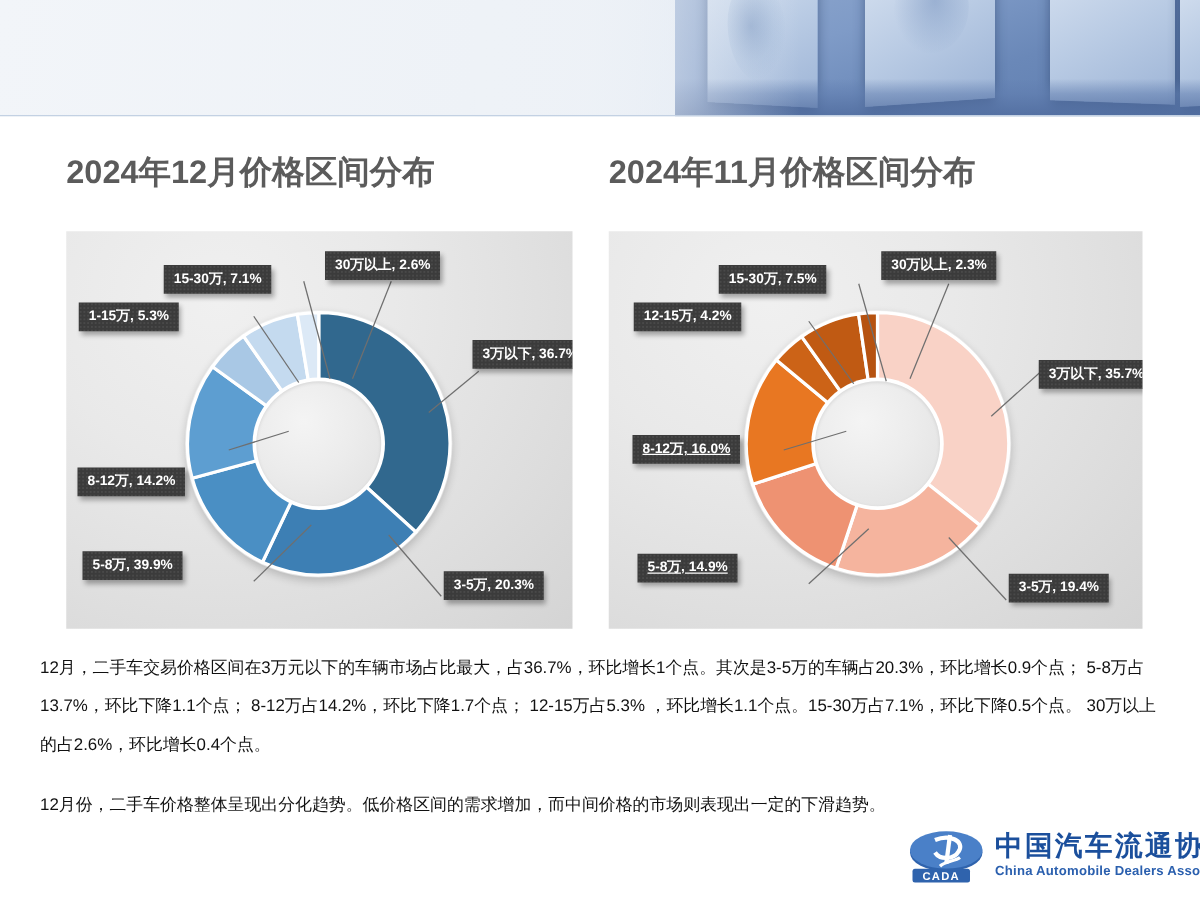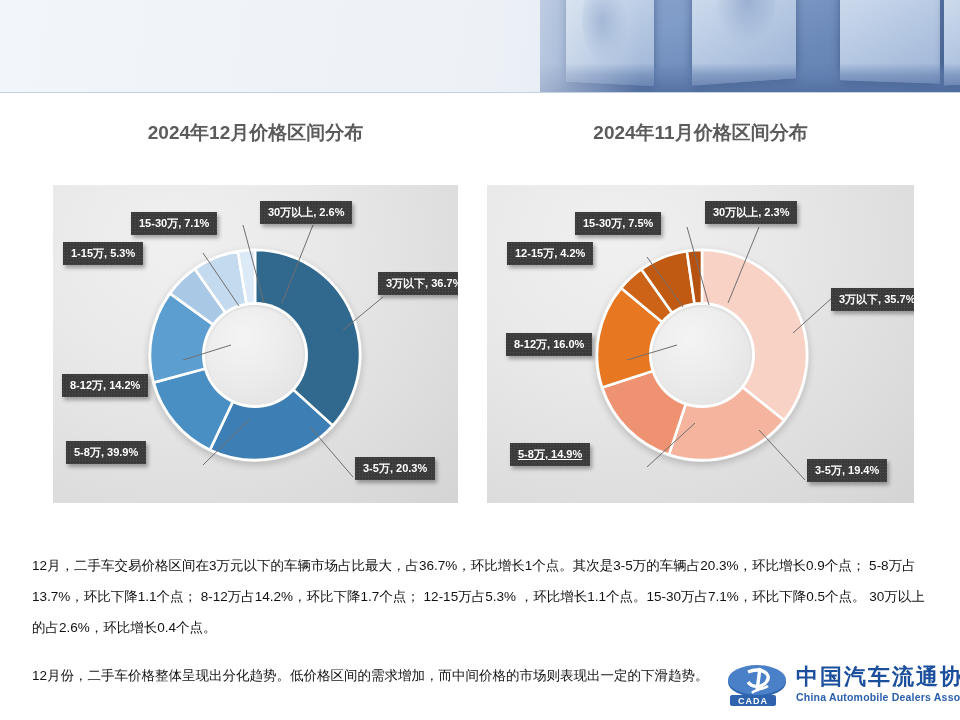--- a/index.html
+++ b/index.html
@@ -51,22 +51,22 @@
   #header-rule{position:absolute;left:0;top:92px;width:960px;height:2px;background:#c3d1e3;}
   #page-title{
     position:absolute;left:44px;top:40px;
     font-size:24px;font-weight:bold;color:#151515;letter-spacing:0px;
     white-space:nowrap;
   }
 
   
   .chart-title{
     position:absolute;top:120px;
-    font-size:19px;font-weight:bold;color:#5b5b5b;
-    text-align:center;white-space:nowrap;
+    font-size:26px;font-weight:bold;color:#5b5b5b;
+    white-space:nowrap;
   }
   #chart-title-dec{left:53px;width:405px;}
   #chart-title-nov{left:487px;width:427px;}
 
   .plot{
     position:absolute;top:185px;height:318px;
     background:radial-gradient(ellipse at 30% 18%,#f0f0f0 0%,#e9e9e9 35%,#dedede 70%,#d4d4d4 100%);
     overflow:hidden;
   }
   #plot-dec{left:53px;width:405px;}
@@ -99,21 +99,20 @@
   }
   .leader{position:absolute;background:transparent;}
   .leader svg{display:block;overflow:visible;}
 
   
   .para{
     position:absolute;
     font-size:13.5px;color:#111111;
     line-height:31px;
     font-family:"Liberation Sans","DejaVu Sans",sans-serif;
-    margin-top:32px;
   }
   #para-1{left:32px;top:518px;width:900px;}
   #para-2{left:32px;top:628px;width:900px;}
 
   
   #logo{position:absolute;left:726px;top:662px;width:218px;height:50px;}
   #logo-mark{
     position:absolute;left:0;top:2px;width:62px;height:44px;
   }
   #logo-cn{
@@ -215,21 +214,21 @@
         <path d="M160,282 L208,238"></path>
         <path d="M318,295 L272,245"></path>
         <path d="M346,112 L306,148"></path>
       </g>
     </svg>
   </div>
 
   <div class="callout" style="left:88px;top:27px;">15-30万, 7.5%</div>
   <div class="callout" style="left:218px;top:16px;text-align:center;">30万以上, 2.3%</div>
   <div class="callout" style="left:20px;top:57px;">12-15万, 4.2%</div>
-  <div class="callout" style="left:19px;top:148px;">8-12万, 16.0%</div>
+  <div class="callout" style="left:19px;top:163px;text-decoration:underline;">8-12万, 16.0%</div>
   <div class="callout" style="left:23px;top:258px;text-decoration:underline;">5-8万, 14.9%</div>
   <div class="callout" style="left:320px;top:274px;">3-5万, 19.4%</div>
   <div class="callout" style="left:344px;top:87px;margin-top:16px;">3万以下, 35.7%</div>
 </div>
 
 <div class="para" id="para-1">12月，二手车交易价格区间在3万元以下的车辆市场占比最大，占36.7%，环比增长1个点。其次是3-5万的车辆占20.3%，环比增长0.9个点； 5-8万占13.7%，环比下降1.1个点； 8-12万占14.2%，环比下降1.7个点； 12-15万占5.3% ，环比增长1.1个点。15-30万占7.1%，环比下降0.5个点。 30万以上的占2.6%，环比增长0.4个点。</div>
 <div class="para" id="para-2">12月份，二手车价格整体呈现出分化趋势。低价格区间的需求增加，而中间价格的市场则表现出一定的下滑趋势。</div>
 
 <div id="logo">
   <div id="logo-mark">

